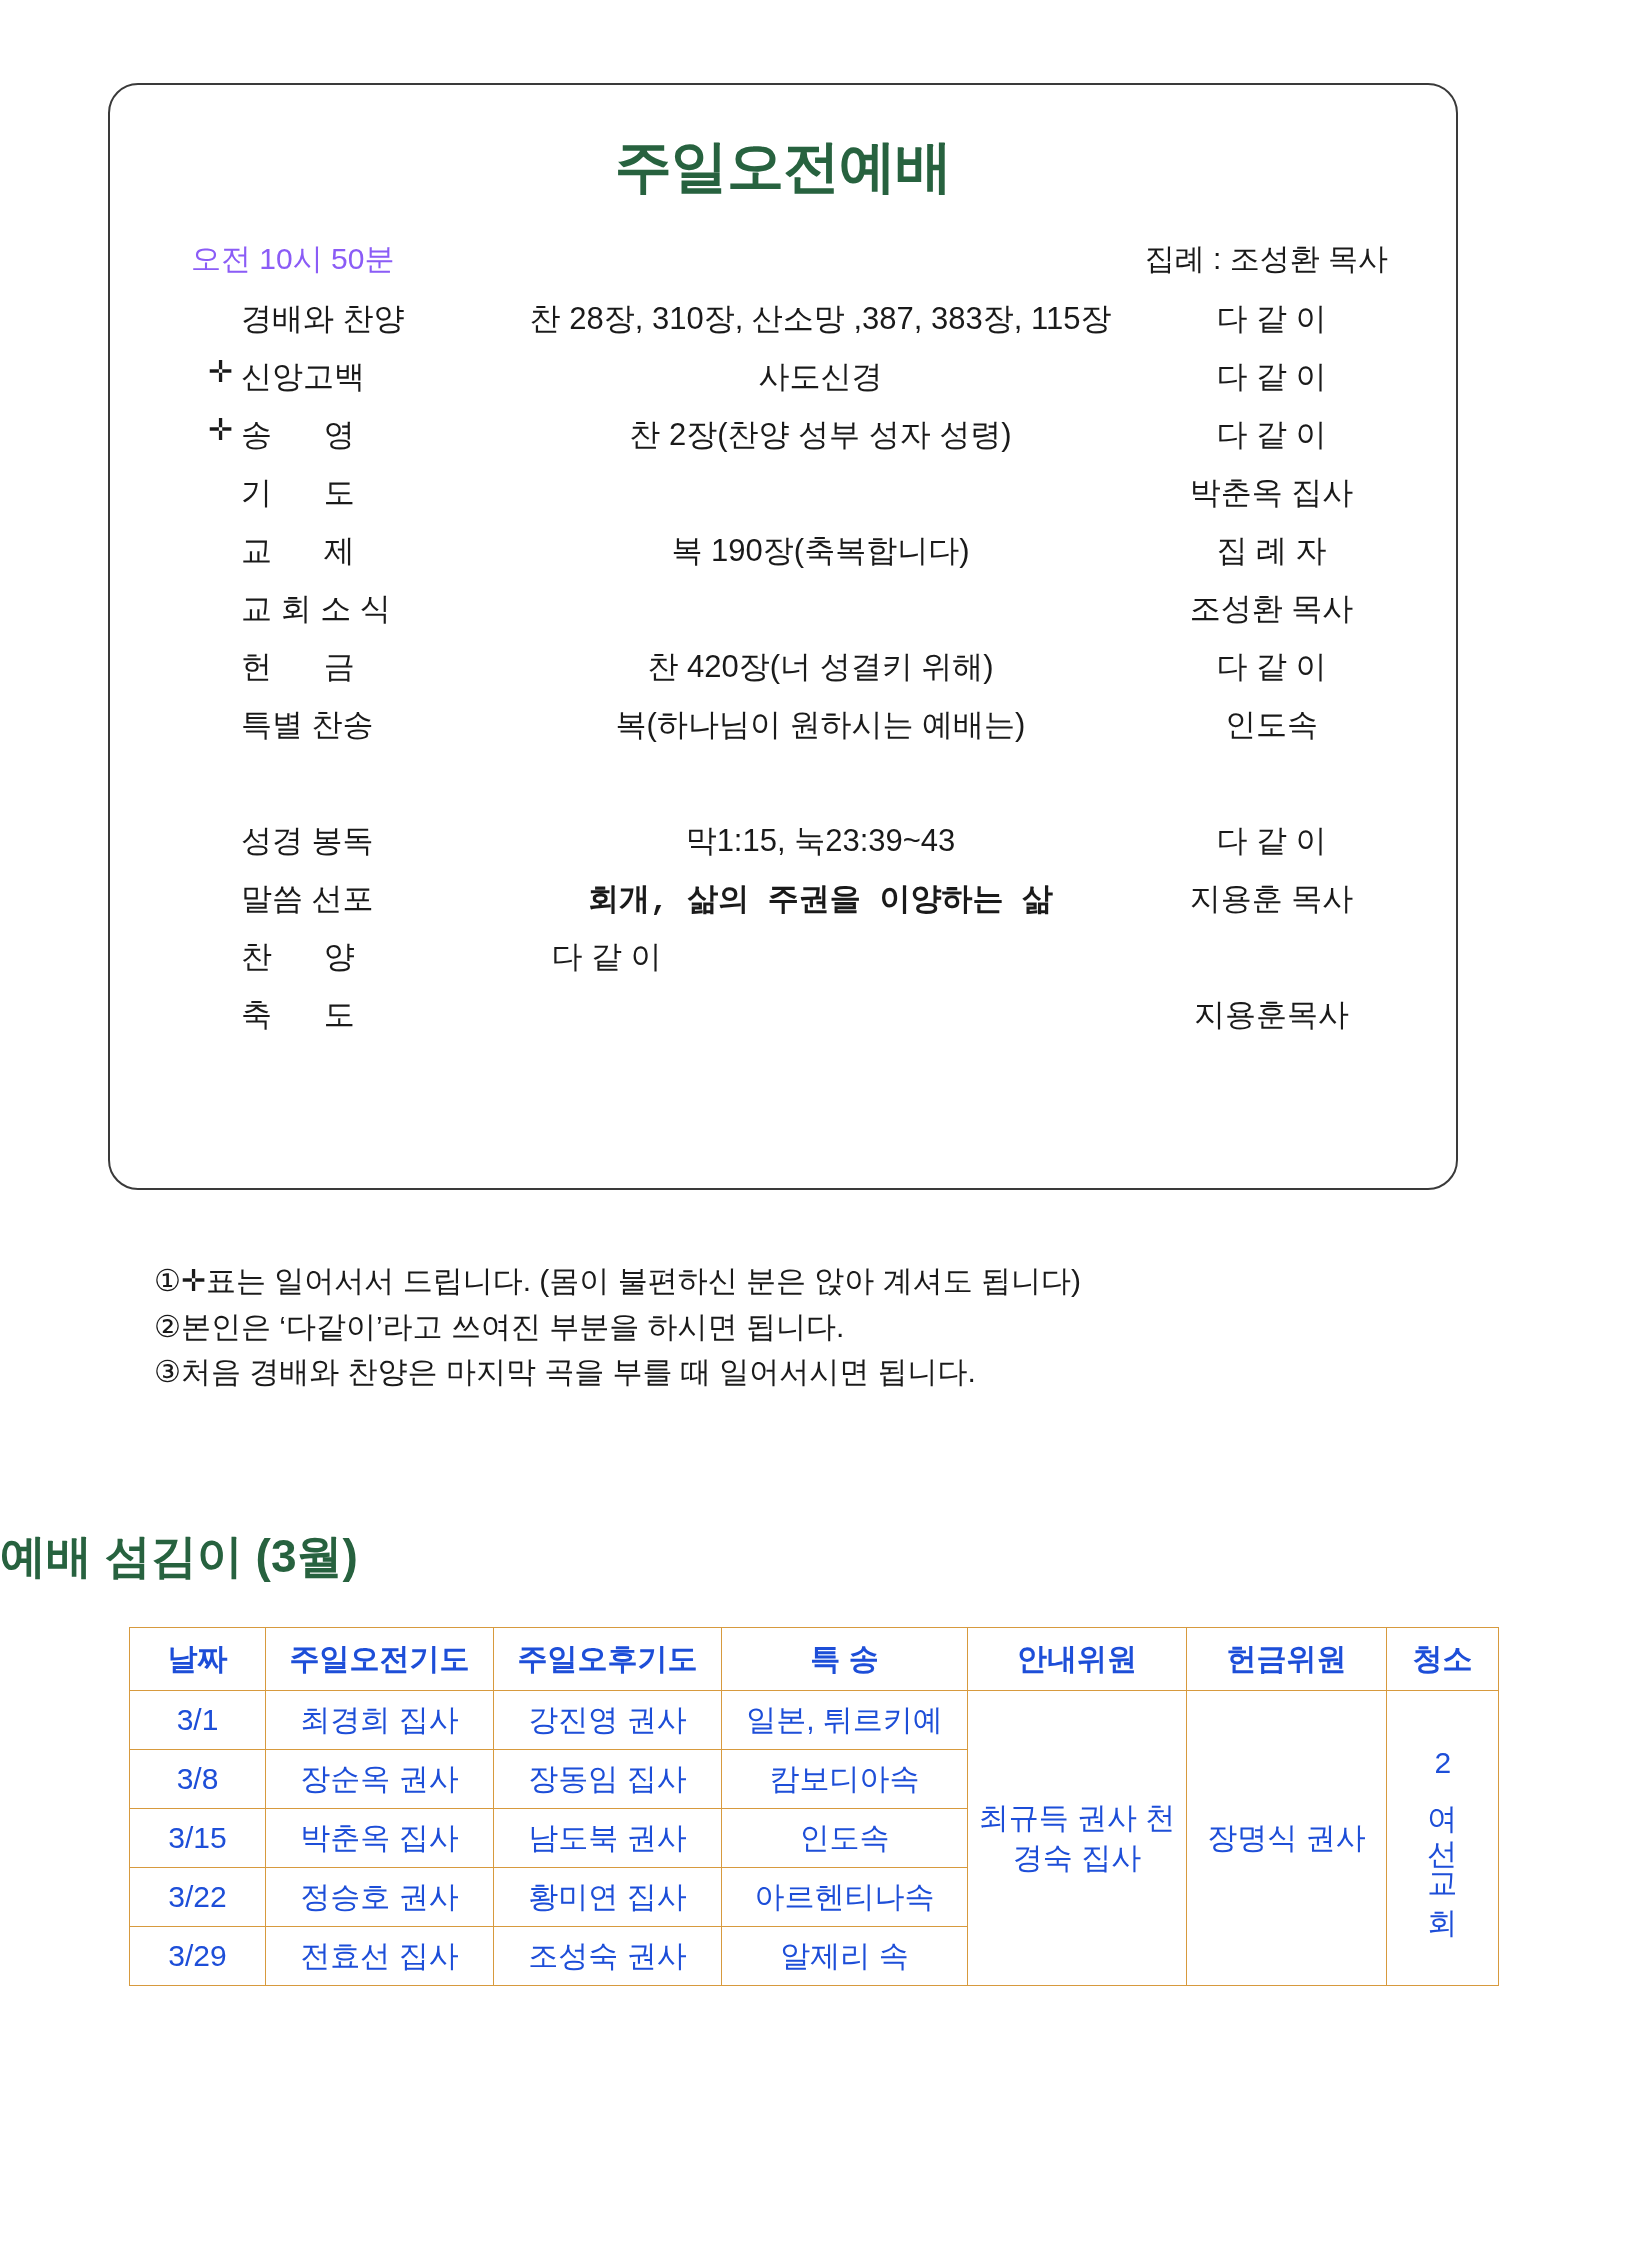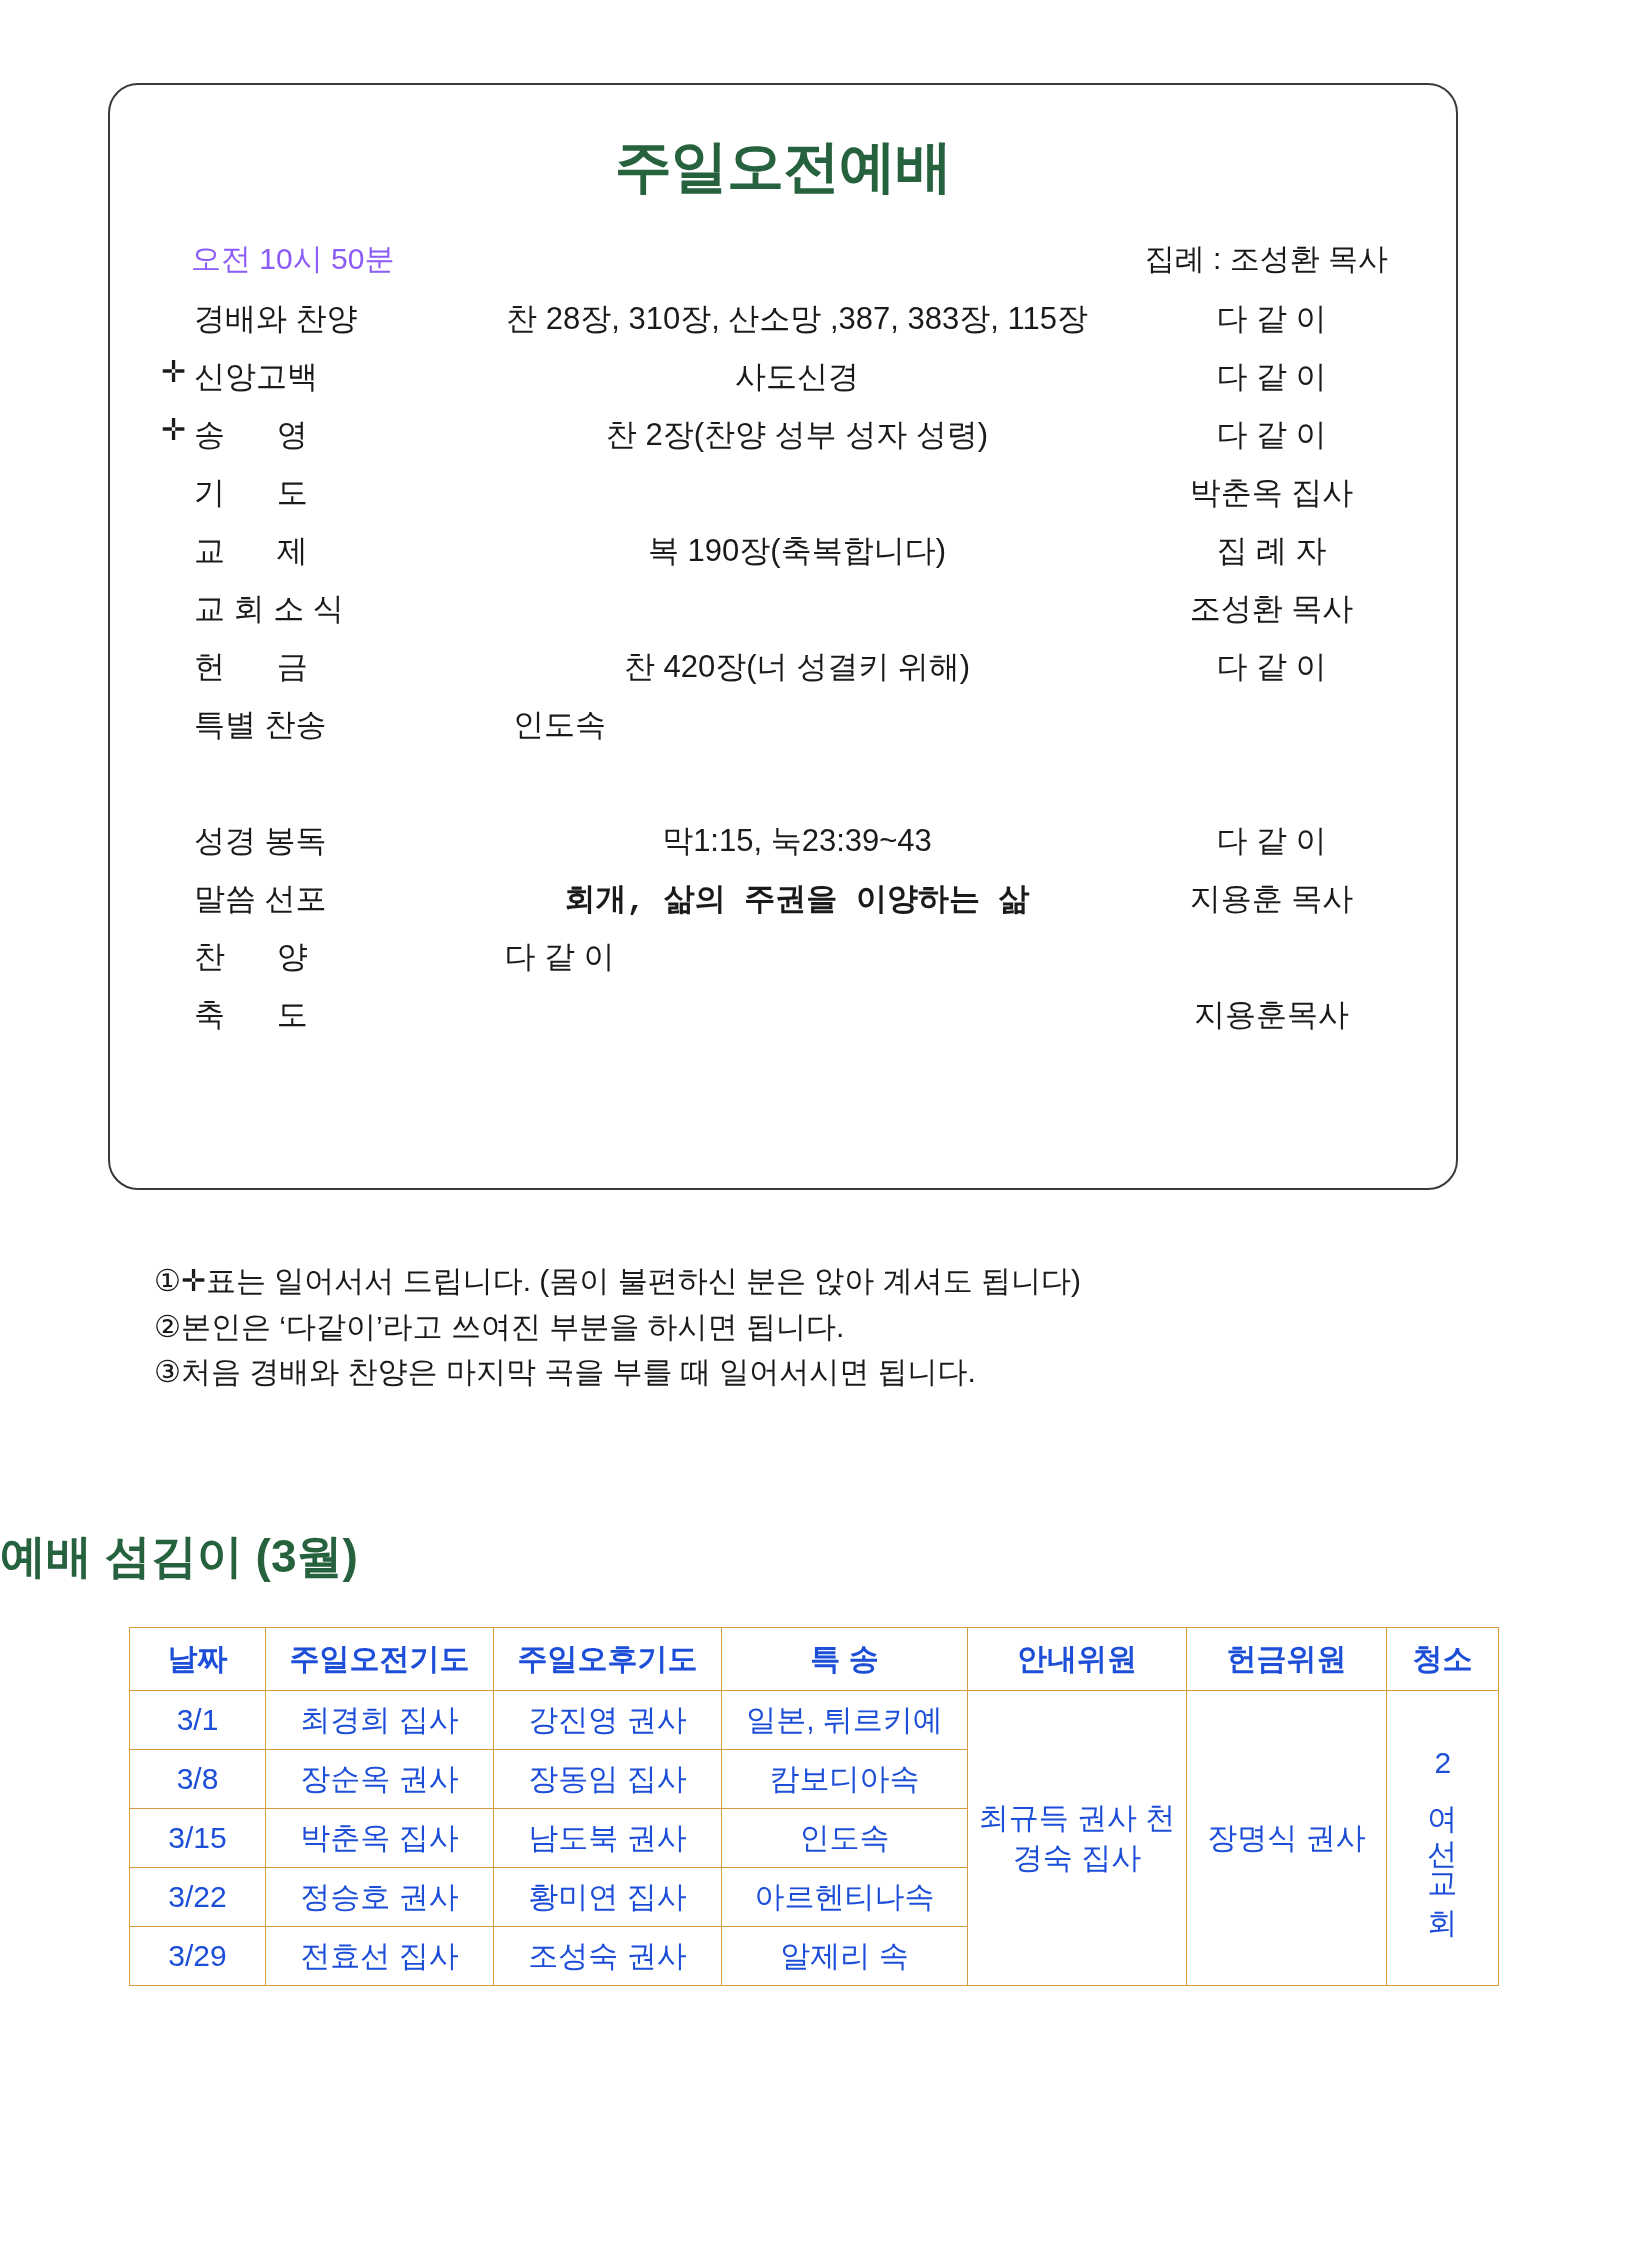--- a/index.html
+++ b/index.html
@@ -76,20 +76,21 @@
   .order-row.gap {
     height: 58px;
   }
   .col-item {
     width: 331px;
     padding-left: 84px;
     box-sizing: border-box;
     text-align: left;
     position: relative;
     white-space: pre;
+    margin-left: 47px;
   }
   .col-item .cross {
     position: absolute;
     left: 51px;
     top: -1.8px;
     font-size: 30px;
     font-weight: bold;
   }
   .col-content {
     flex: 1;
@@ -225,20 +226,21 @@
       </div>
 
       <div class="order-row">
         <div class="col-item"><span class="cross"></span><span>헌      금</span></div>
         <div class="col-content">찬 420장(너 성결키 위해)</div>
         <div class="col-who">다 같 이</div>
       </div>
 
       <div class="order-row">
         <div class="col-item"><span class="cross"></span><span>특별 찬송</span></div>
+        <div class="col-content">복(하나님이 원하시는 예배는)</div>
         <div class="col-who">인도속</div>
       </div>
 
       <div class="order-row gap">
         <div class="col-item"><span></span></div>
         <div class="col-content"></div>
         <div class="col-who"></div>
       </div>
 
       <div class="order-row">

